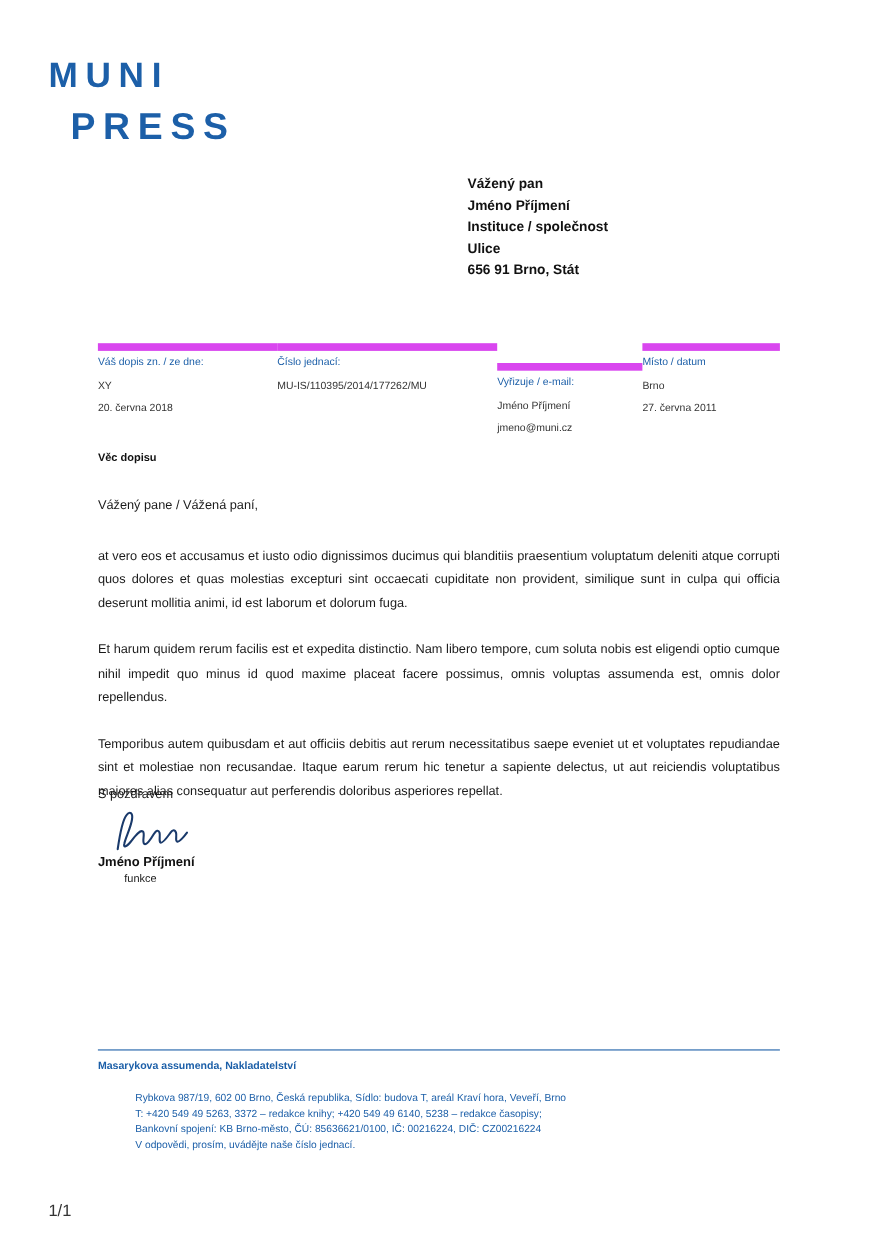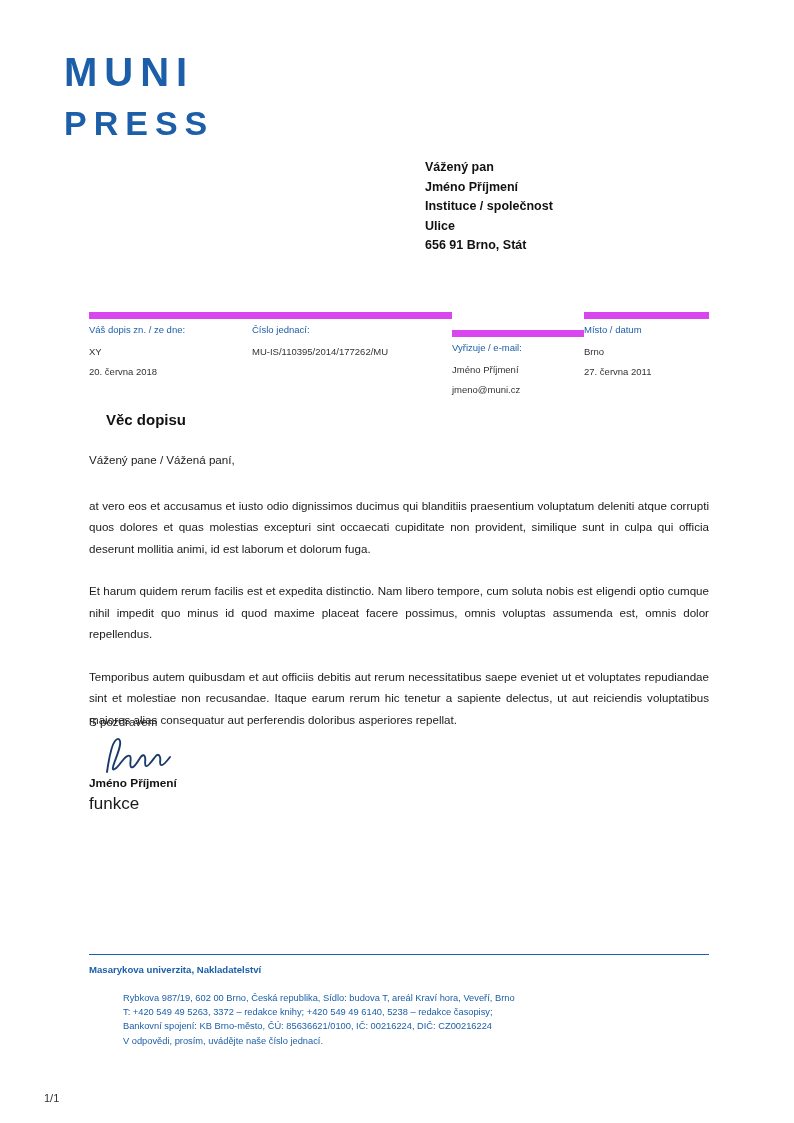--- a/index.html
+++ b/index.html
@@ -27,24 +27,23 @@
     position: absolute;
     left: 44px;
     top: 52px;
     color: #1C5FA8;
     font-family: "Liberation Sans", sans-serif;
     font-weight: bold;
     line-height: 1;
     user-select: none;
   }
   .logo .line1 {
-    font-size: 40px;
+    font-size: 32px;
     letter-spacing: 7px;
     display: block;
-    text-align: center;
   }
   .logo .line2 {
     font-size: 34px;
     letter-spacing: 7px;
     display: block;
     margin-top: 14px;
     margin-left: 20px;
   }
 
   
@@ -87,24 +86,23 @@
     margin-top: 9px;
     white-space: nowrap;
   }
   .ref-val.second { margin-top: 7px; }
 
   
   .subject {
     position: absolute;
     left: 89px;
     top: 411px;
-    font-size: 15px;
+    font-size: 10px;
     font-weight: bold;
     color: #111;
-    margin-left: 17px;
   }
   .body {
     position: absolute;
     left: 89px;
     top: 449px;
     width: 620px;
     font-size: 11.6px;
     line-height: 21.5px;
     color: #1a1a1a;
     text-align: justify;
@@ -130,23 +128,24 @@
     margin-left: 12px;
     display: block;
   }
   .sig-name {
     font-size: 11.8px;
     font-weight: bold;
     color: #111;
     margin-top: 2px;
   }
   .sig-role {
-    font-size: 17px;
+    font-size: 10px;
     color: #1a1a1a;
     margin-top: 4px;
+    margin-left: 24px;
   }
 
   
   .footer {
     position: absolute;
     left: 89px;
     top: 963px;
     width: 620px;
   }
   .footer-rule {
@@ -167,21 +166,21 @@
     font-size: 9.3px;
     color: #1C5FA8;
     line-height: 14.2px;
     margin-left: 34px;
   }
   .footer-lines div { white-space: nowrap; }
   .page-num {
     position: absolute;
     left: 44px;
     top: 1092px;
-    font-size: 11px;
+    font-size: 15px;
     color: #333;
   }
 </style>
 </head>
 <body>
 
 <div class="page">
 
   <div class="logo">
     <span class="line1">MUNI</span>
@@ -232,21 +231,21 @@
     <div class="closing-line">S pozdravem</div>
     <svg class="sig-svg" width="90" height="38" viewBox="0 0 90 38">
       <path d="M6 36 C8 22 10 10 14 5 C17 1 20 3 19 9 C18 16 13 26 12 31 C11 35 14 34 18 29 C22 24 26 18 29 20 C31 22 28 29 30 31 C32 33 36 27 39 22 C41 19 43 18 44 21 C45 24 43 29 45 30 C47 31 51 25 54 21 C56 18 58 18 59 21 C60 24 58 28 60 29 C62 30 66 25 69 21" fill="none" stroke="#1a3a6b" stroke-width="1.9" stroke-linecap="round" stroke-linejoin="round"></path>
     </svg>
     <div class="sig-name">Jméno Příjmení</div>
     <div class="sig-role">funkce</div>
   </div>
 
   <div class="footer">
     <div class="footer-rule"></div>
-    <div class="footer-title">Masarykova univerzita, Nakladatelství</div>
+    <div class="footer-title">Masarykova assumenda, Nakladatelství</div>
     <div class="footer-lines">
       <div>Rybkova 987/19, 602 00 Brno, Česká republika, Sídlo: budova T, areál Kraví hora, Veveří, Brno</div>
       <div>T:  +420 549 49 5263, 3372 – redakce knihy; +420 549 49 6140, 5238 – redakce časopisy;</div>
       <div>Bankovní spojení: KB Brno-město, ČÚ: 85636621/0100, IČ: 00216224, DIČ: CZ00216224</div>
       <div>V odpovědi, prosím, uvádějte naše číslo jednací.</div>
     </div>
   </div>
 
   <div class="page-num">1/1</div>
 

